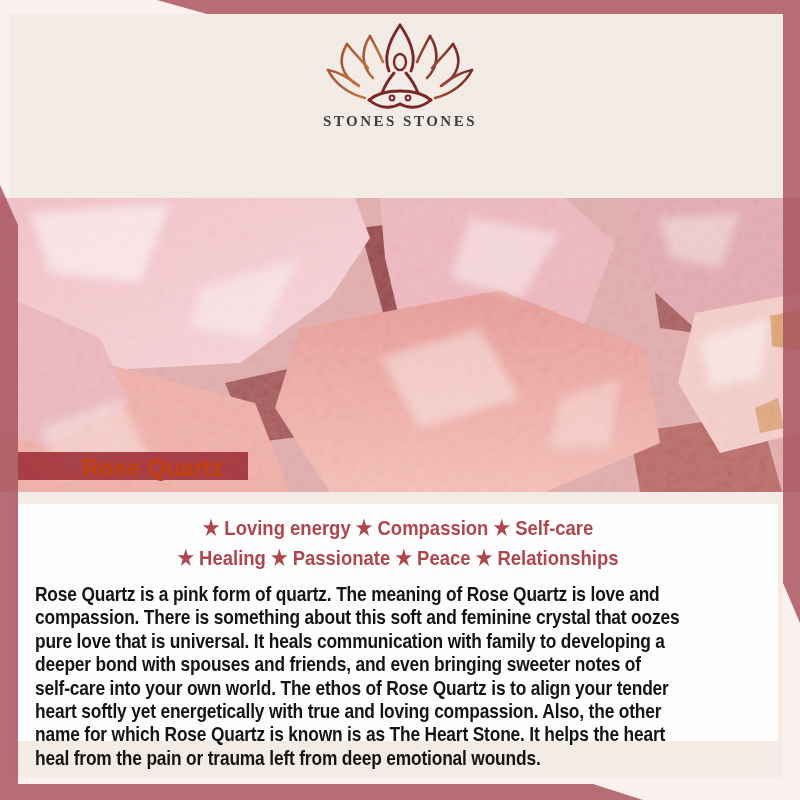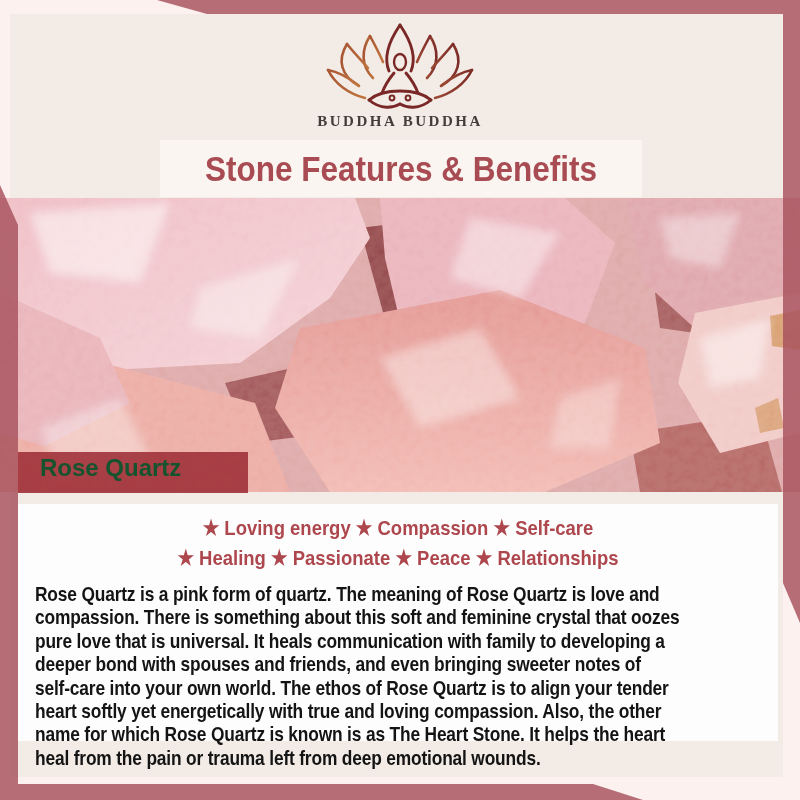--- a/index.html
+++ b/index.html
@@ -23,23 +23,23 @@
   
   .title-band{position:absolute;left:160px;top:140px;width:482px;height:57px;background:#faf5f1;}
   .title-text{
     width:100%;text-align:center;line-height:57px;font-size:35px;font-weight:bold;
     color:#a84b52;transform:scaleX(0.9);transform-origin:center top;white-space:nowrap;
   }
   
   .photo{position:absolute;left:0;top:198px;width:800px;height:294px;}
   .photo svg{display:block;}
   .photo-label{
-    position:absolute;left:18px;top:452px;width:230px;height:41px;
-    background:rgba(160,50,58,0.9);color:#14532d;font-weight:bold;font-size:24px;
-    line-height:31px;padding-left:22px;box-sizing:border-box;white-space:nowrap;
+    position:absolute;left:18px;top:452px;width:230px;height:28px;
+    background:rgba(160,50,58,0.9);color:#c2410c;font-weight:bold;font-size:24px;
+    line-height:31px;padding-left:64px;box-sizing:border-box;white-space:nowrap;
   }
   
   .white-box{position:absolute;left:18px;top:504px;width:760px;height:237px;background:#fefdfd;}
   .features{
     position:absolute;left:0;top:9px;width:760px;text-align:center;
     color:#ad474d;font-size:21px;font-weight:bold;line-height:30px;
     white-space:pre-line;transform:scaleX(0.88);transform-origin:center top;
   }
   .description{
     position:absolute;left:17px;top:78px;width:890px;
@@ -93,25 +93,22 @@
         <path d="M69,53 C64,59 60,65 57,73"></path>
         <path d="M81,53 C86,59 90,65 93,73"></path>
         <path d="M44,80 C58,68 92,68 106,80"></path>
         <path d="M44,80 C56,90 68,88 75,84"></path>
         <path d="M106,80 C94,90 82,88 75,84"></path>
         <circle cx="67" cy="78" r="2.4" stroke-width="2"></circle>
         <circle cx="83" cy="78" r="2.4" stroke-width="2"></circle>
       </g>
     </svg>
   </div>
-  <div class="brand-name">BUDDHA BUDDHA</div>
+  <div class="brand-name">STONES STONES</div>
 
-  <div class="title-band">
-    <div class="title-text">Stone Features &amp; Benefits</div>
-  </div>
 
   <div class="photo">
     <svg width="800" height="294" viewBox="0 0 800 294">
       <defs>
         <linearGradient id="gA" x1="0" y1="0" x2="1" y2="1">
           <stop offset="0" stop-color="#eeb8bf"></stop>
             <stop offset="1" stop-color="#f4d0d5"></stop>
         </linearGradient>
         <linearGradient id="gE" x1="0" y1="0" x2="0" y2="1">
           <stop offset="0" stop-color="#e28f8a"></stop>

